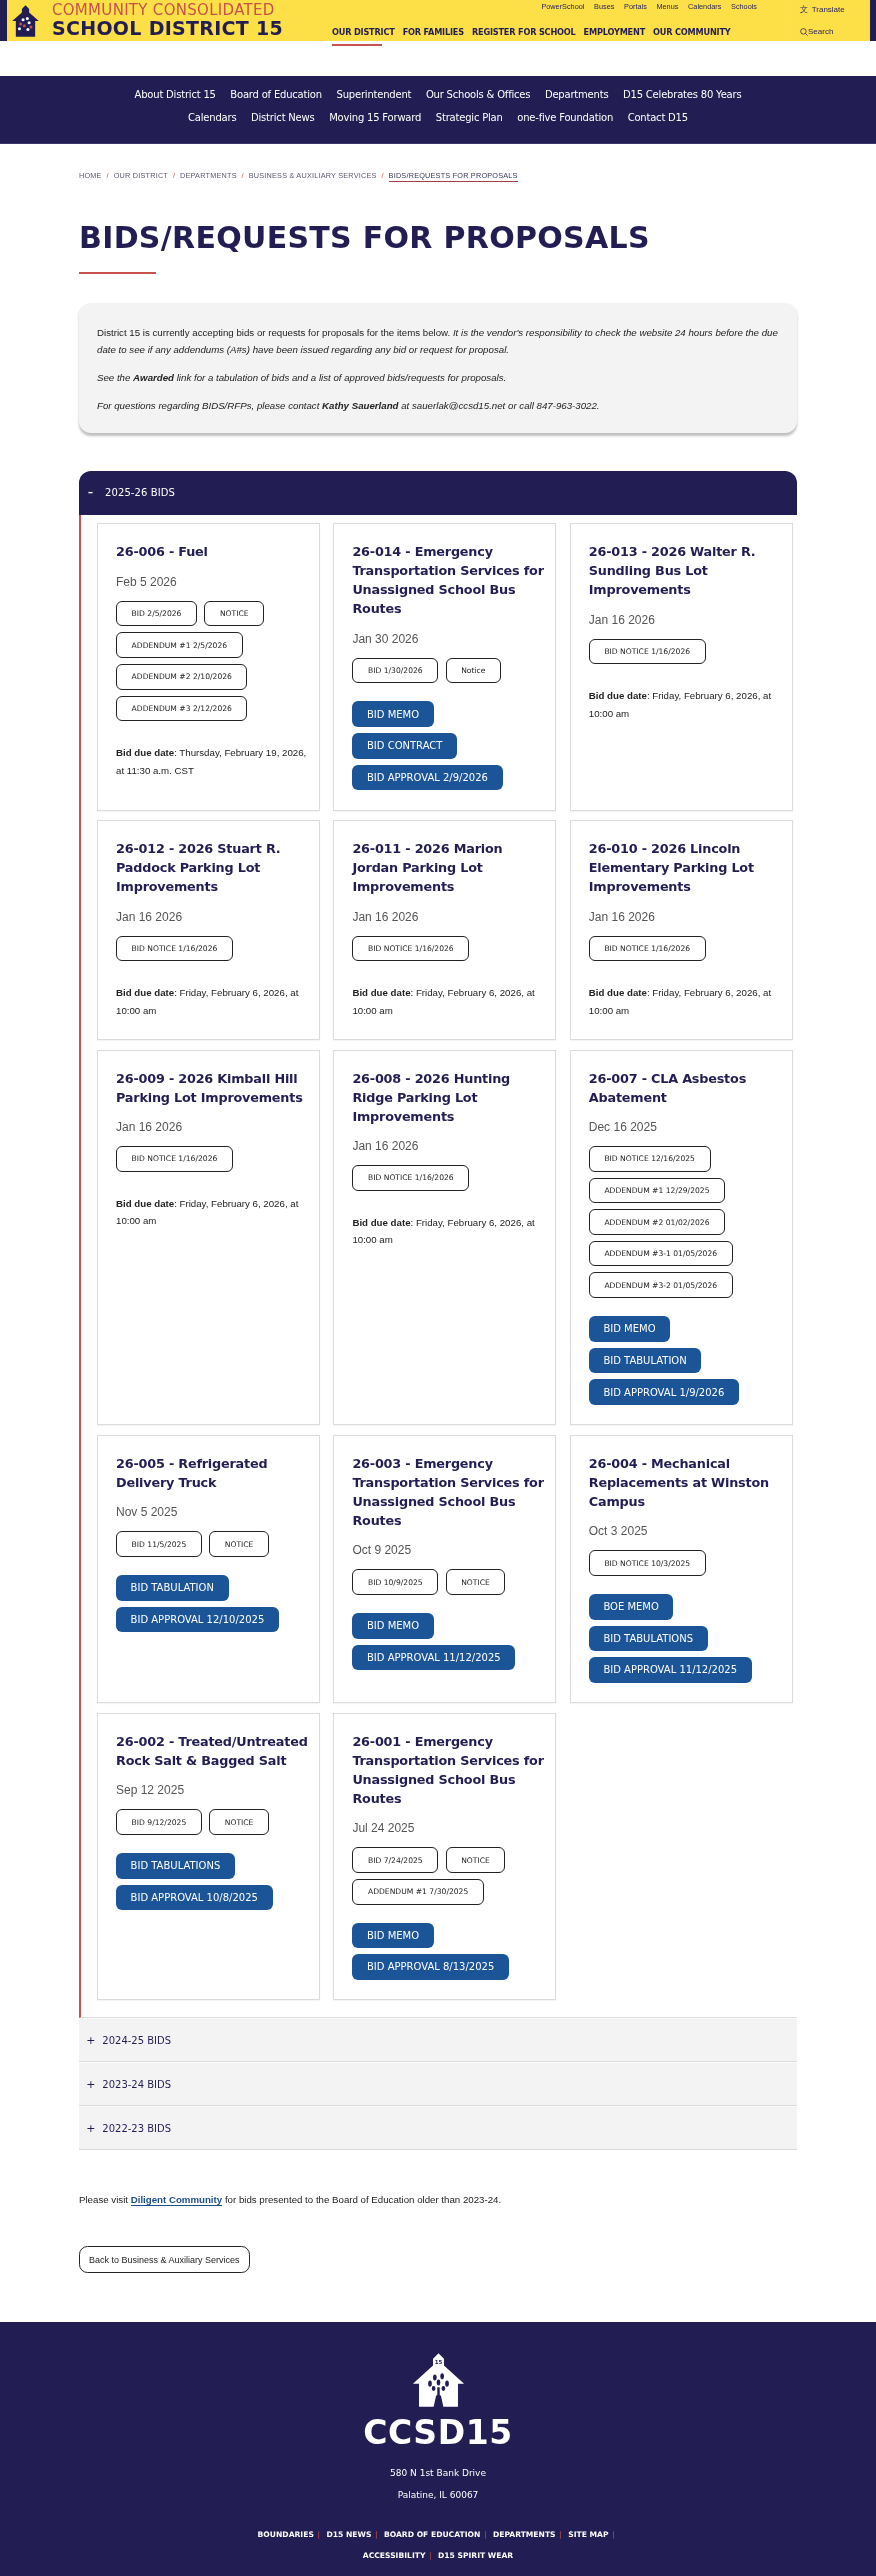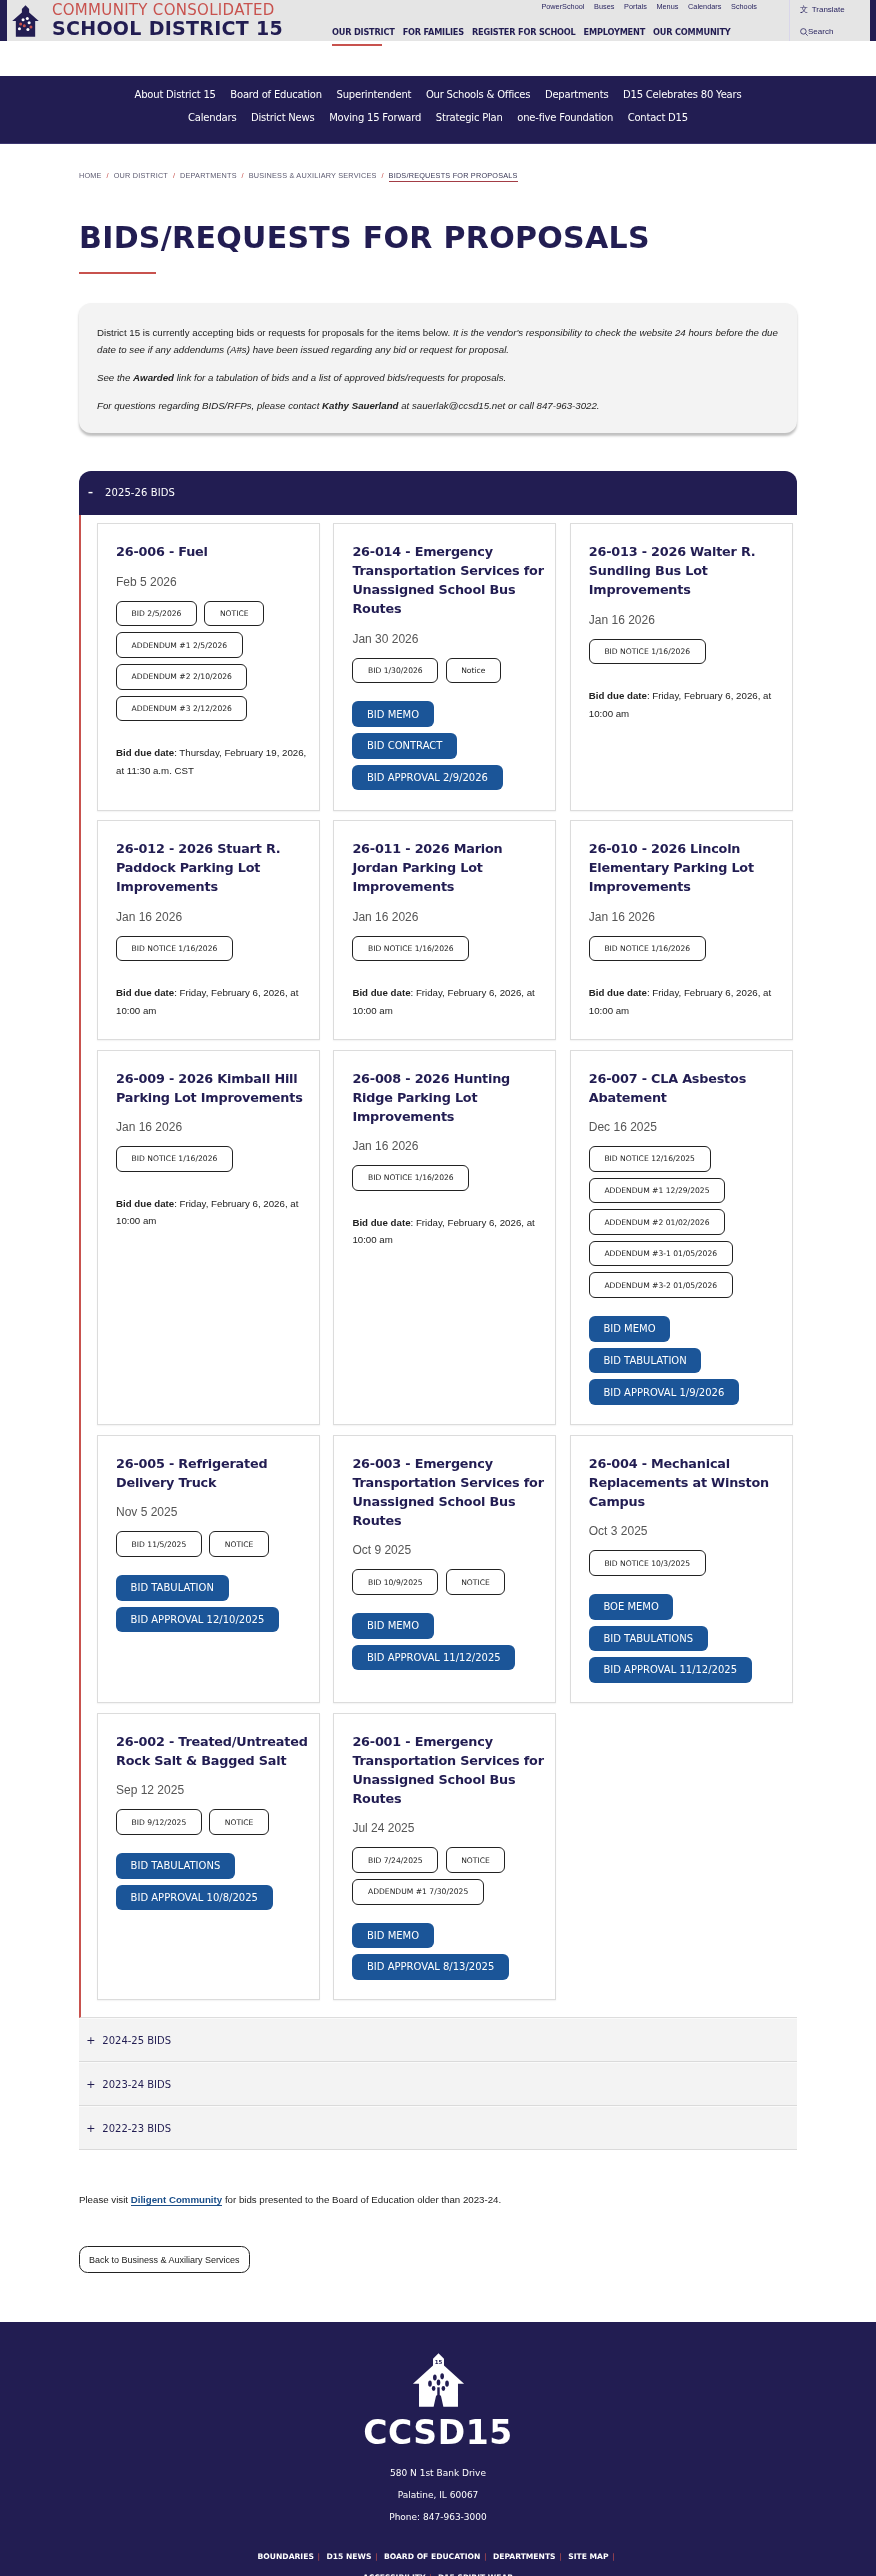--- a/index.html
+++ b/index.html
@@ -1,20 +1,20 @@
 <!DOCTYPE html>
 <html style="font-size:9.7px"><head>
 <meta charset="utf-8">
 <style>
   * { box-sizing: border-box; margin: 0; padding: 0; }
   body { width: 876px; background: #ffffff; font-family: "Liberation Sans", sans-serif; color: #222; }
   a { color: inherit; text-decoration: none; }
 
   
-  .top-header { height: 41px; background: #e5e5e5; position: relative; display: flex; align-items: stretch; }
+  .top-header { height: 41px; background: #fde047; position: relative; display: flex; align-items: stretch; }
   .top-header .left-edge { width: 7.3px; background: #221d52; }
   .logo-wrap { display: flex; align-items: center; padding-left: 3.7px; height: 41px; }
   .logo-house { width: 29px; height: 34px; position: relative; }
   .logo-text { margin-left: 12px; line-height: 1; }
   .logo-line1 { font-family: "DejaVu Sans", sans-serif; font-size: 15px; color: #c8524e; letter-spacing: 0.3px; }
   .logo-line2 { font-family: "DejaVu Sans", sans-serif; font-weight: bold; font-size: 19px; color: #221d52; margin-top: 1.2px; letter-spacing: 0.3px; }
   .header-nav { position: absolute; left: 332px; top: 0; width: 517px; height: 41px; }
   .util-links { position: absolute; right: 92px; top: 2.4px; display: flex; gap: 9.7px; font-size: 7.3px; color: #2a2560; }
   .main-links { position: absolute; left: 0; top: 27px; display: flex; gap: 8px; font-size: 8.2px; font-weight: bold; color: #221d52; font-family: "DejaVu Sans", sans-serif; letter-spacing: -0.2px; }
   .main-links .active-underline { position: absolute; left: 0; top: 17px; width: 50px; height: 1.8px; background: #c8524e; }
@@ -373,21 +373,20 @@
       <ellipse cx="64" cy="52" rx="3" ry="5" fill="#221d52"></ellipse>
     <ellipse cx="50" cy="50" rx="3" ry="5" fill="#221d52"></ellipse>
       <ellipse cx="42" cy="60" rx="3" ry="4" fill="#221d52"></ellipse>
     <ellipse cx="58" cy="60" rx="3" ry="4" fill="#221d52"></ellipse>
       <rect x="48" y="58" width="4" height="14" fill="#221d52"></rect>
   </svg>
   <div class="footer-brand">CCSD15</div>
   <div class="footer-addr">
     <div>580 N 1st Bank Drive</div>
     <div>Palatine, IL  60067</div>
-    <div>Phone: 847-963-3000</div>
   </div>
   <div class="footer-links">
     <a>BOUNDARIES</a><span class="fsep">|</span>
     <a>D15 NEWS</a><span class="fsep">|</span>
     <a>BOARD OF EDUCATION</a><span class="fsep">|</span>
     <a>DEPARTMENTS</a><span class="fsep">|</span>
     <a>SITE MAP</a><span class="fsep">|</span><br>
     <a>ACCESSIBILITY</a><span class="fsep">|</span>
     <a>D15 SPIRIT WEAR</a>
   </div>

